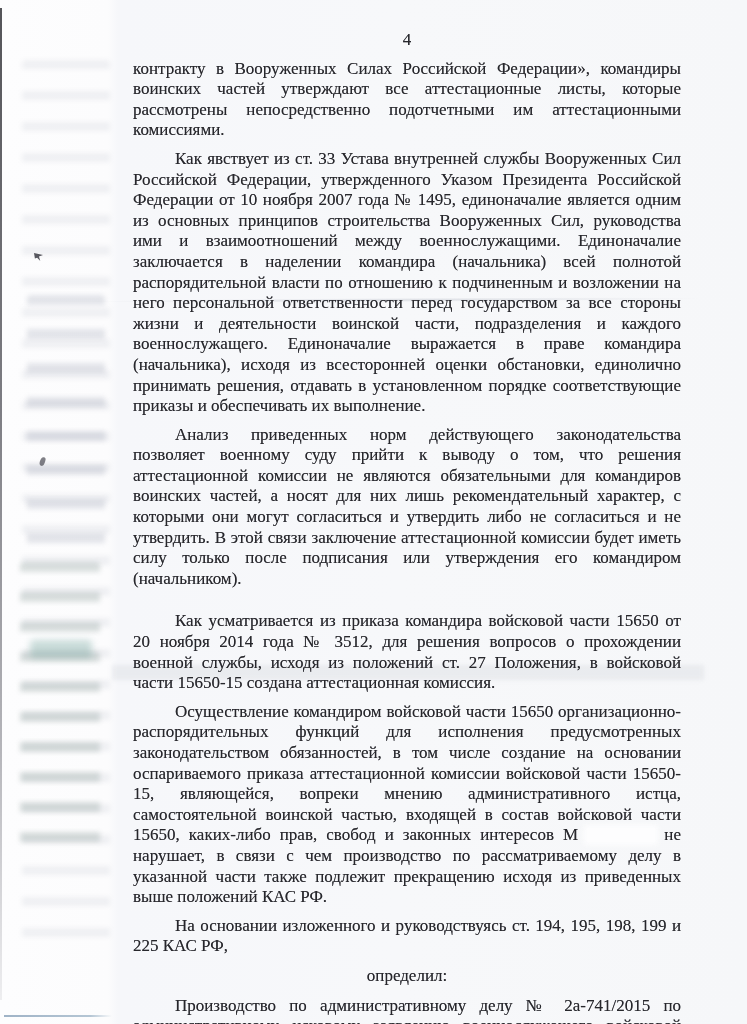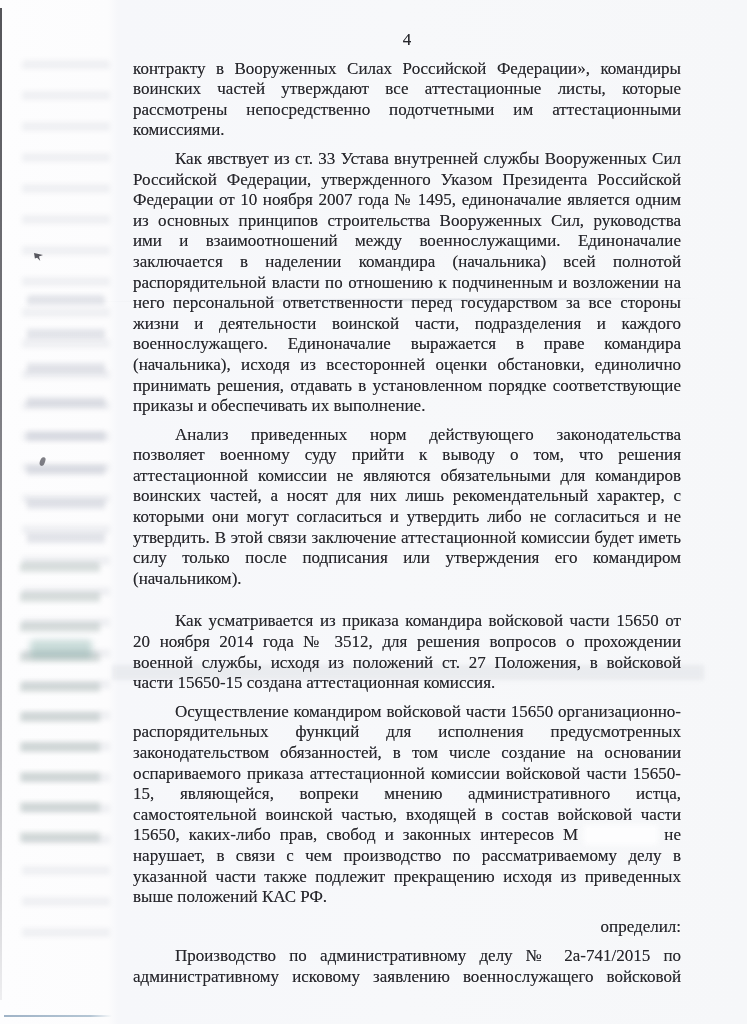--- a/index.html
+++ b/index.html
@@ -106,21 +106,21 @@
     text-align: center;
     margin: 0 0 7px 0;
   }
   .content p {
     margin: 8px;
     text-indent: 42px;
   }
   .content p.no-indent { text-indent: 0; }
   .content p.gap-before { margin-top: 22px; }
   .content p.ruling {
-    text-align: right;
+    text-align: center;
     text-indent: 0;
     margin-top: 9px;
     margin-bottom: 9px;
   }
   .content p.justify-last { text-align-last: justify; }
   .redaction {
     display: inline-block;
     width: 68px;
     height: 14px;
     background: #fdfdfe;
@@ -156,20 +156,21 @@
     <p>Анализ приведенных норм действующего законодательства позволяет военному суду прийти к выводу о том, что решения аттестационной комиссии не являются обязательными для командиров воинских частей, а носят для них лишь рекомендательный характер, с которыми они могут согласиться и утвердить либо не согласиться и не утвердить. В этой связи заключение аттестационной комиссии будет иметь силу только после подписания или утверждения его командиром (начальником).</p>
 
     <p class="gap-before">Как усматривается из приказа командира войсковой части 15650 от 20 ноября 2014 года № 3512, для решения вопросов о прохождении военной службы, исходя из положений ст. 27 Положения, в войсковой части 15650-15 создана аттестационная комиссия.</p>
 
     <p>
       <span>Осуществление командиром войсковой части 15650 организационно-распорядительных функций для исполнения предусмотренных законодательством обязанностей, в том числе создание на основании оспариваемого приказа аттестационной комиссии войсковой части 15650-15, являющейся, вопреки мнению административного истца, самостоятельной воинской частью, входящей в состав войсковой части 15650, каких-либо прав, свобод и законных интересов М</span>
       <span class="redaction"></span>
       <span>не нарушает, в связи с чем производство по рассматриваемому делу в указанной части также подлежит прекращению исходя из приведенных выше положений КАС РФ.</span>
     </p>
 
+    <p>На основании изложенного и руководствуясь ст. 194, 195, 198, 199 и 225 КАС РФ,</p>
 
     <p class="ruling">определил:</p>
 
     <p class="justify-last">Производство по административному делу № 2а-741/2015 по административному исковому заявлению военнослужащего войсковой</p>
   </div>
 
   <div class="bottom-scan-line"></div>
 
 </div>
 

